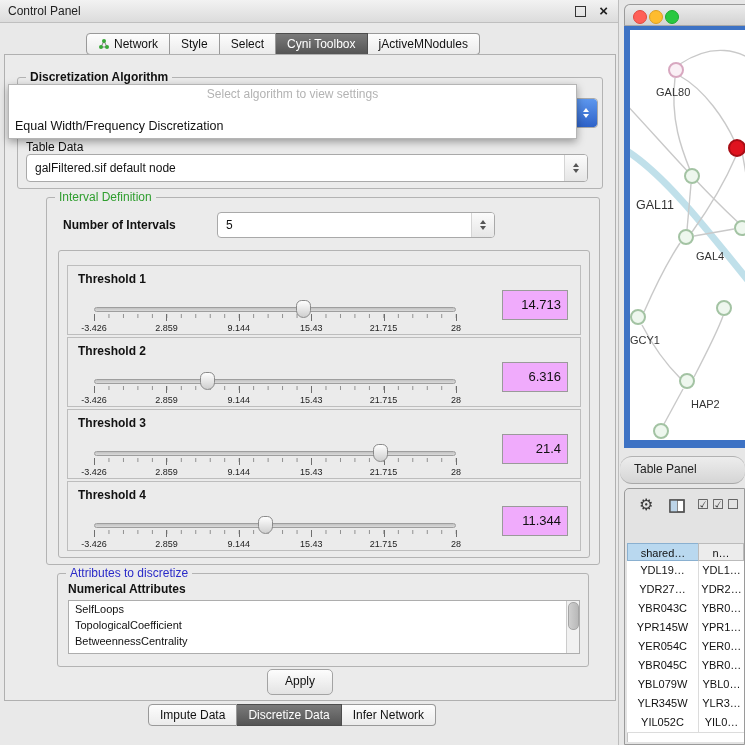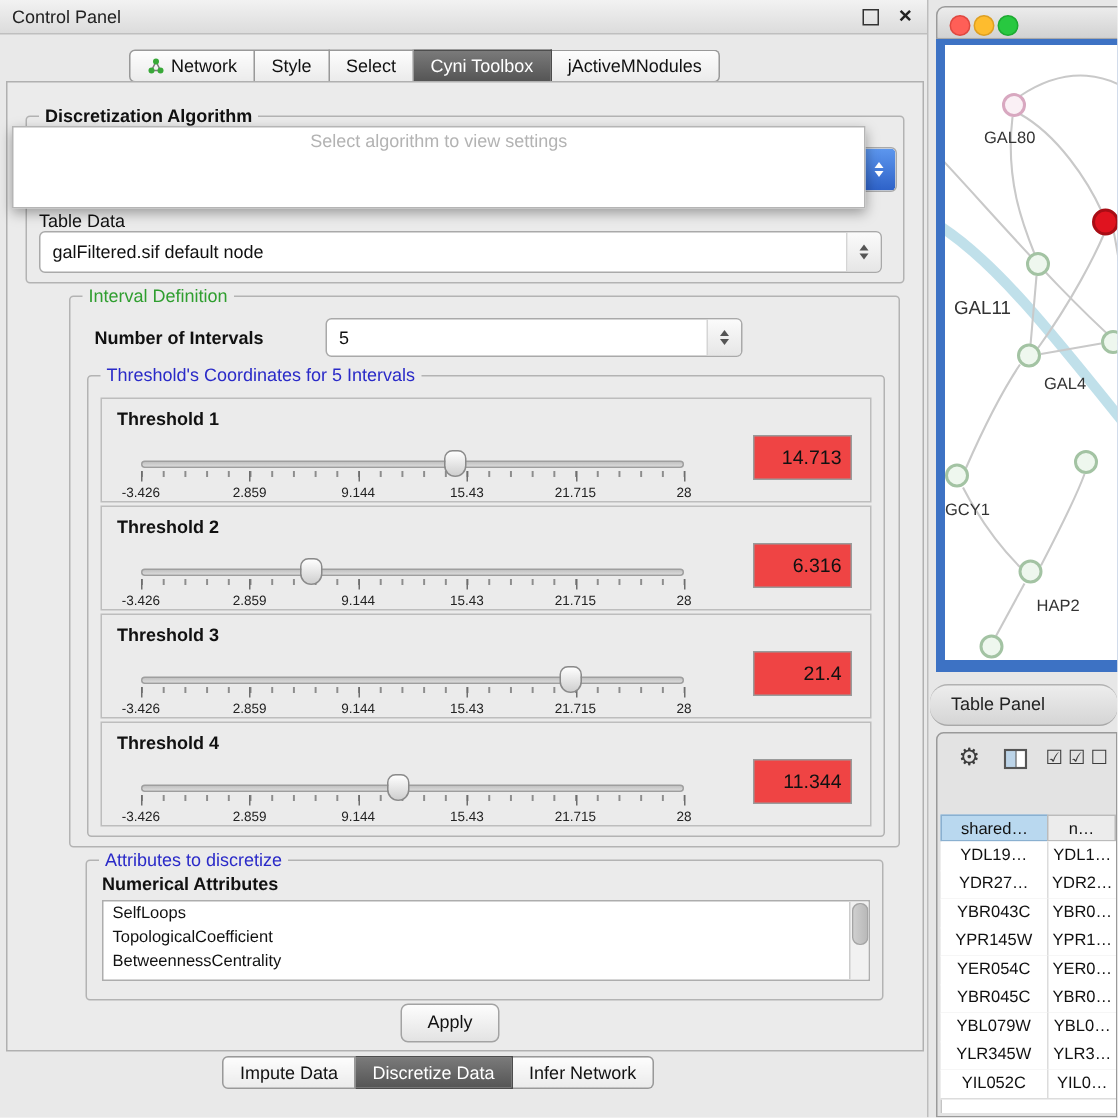--- a/index.html
+++ b/index.html
@@ -50,21 +50,21 @@
   .trow{position:absolute;left:8px;right:8px;height:68px;border:1px solid #bdbdbd;}
   .t-label{position:absolute;left:10px;top:6px;font-weight:bold;font-size:12px;}
   .slider-area{position:absolute;left:26px;right:124px;top:34px;height:34px;}
   .track{position:absolute;left:0;right:0;top:7px;height:3px;background:linear-gradient(#c2c2c2,#dadada);border:1px solid #9e9e9e;border-radius:3px;}
   .handle{position:absolute;top:0;width:13px;height:16px;margin-left:-6.5px;z-index:2;
           background:linear-gradient(#fefefe,#cfcfcf);border:1px solid #8a8a8a;border-radius:6px 6px 8px 8px;}
   .minor-ticks{position:absolute;left:0;right:0;top:14px;height:4px;
           background-image:linear-gradient(to right,#8d8d8d 1px,transparent 1px);background-size:4% 100%;}
   .mtick{position:absolute;top:14px;width:1px;height:7px;background:#6e6e6e;}
   .tlabel{position:absolute;top:23px;transform:translateX(-50%);font-size:9px;color:#222;white-space:nowrap;}
-  .t-value{position:absolute;right:12px;top:24px;width:58px;height:28px;background:#ef4444;border:1px solid #9a9a9a;
+  .t-value{position:absolute;right:12px;top:24px;width:58px;height:28px;background:#f0abfc;border:1px solid #9a9a9a;
            font-size:13px;line-height:28px;text-align:right;padding-right:6px;}
 
   
   .attr-list{position:absolute;left:10px;right:8px;top:26px;height:52px;background:#fff;border:1px solid #adadad;overflow:hidden;}
   .attr-item{height:16px;line-height:16px;padding:0 6px;font-size:11px;white-space:nowrap;}
   .vscroll{position:absolute;right:0;top:0;bottom:0;width:12px;background:#f1f1f1;border-left:1px solid #ccc;}
   .vthumb{position:absolute;left:1px;top:1px;width:9px;height:26px;background:linear-gradient(90deg,#cfcfcf,#b9b9b9);border:1px solid #a5a5a5;border-radius:5px;}
 
   .apply-btn{position:absolute;left:262px;top:614px;width:64px;height:24px;background:linear-gradient(#fdfdfd,#e3e3e3);
              border:1px solid #a3a3a3;border-radius:5px;font-size:12px;text-align:center;line-height:22px;}
@@ -160,21 +160,20 @@
         <div class="abs" style="left:16px;top:20px;font-weight:bold;font-size:12px;">Number of Intervals</div>
         <div class="combo" style="left:170px;top:14px;width:276px;height:24px;">
           <div class="val">5</div>
           <div class="arrows">
               <div class="arr-up"></div>
               <div class="arr-dn"></div>
             </div>
         </div>
 
         <div class="groupbox" style="left:11px;top:52px;width:530px;height:306px;">
-          <div class="group-title gt-blue">Threshold's Coordinates for 5 Intervals</div>
 
           <div class="trow" style="top:14px;">
             <div class="t-label">Threshold 1</div>
             <div class="slider-area">
               <div class="track"></div>
               <div class="minor-ticks"></div>
               <div class="handle" style="left: 57.7197%;"></div>
             <div class="mtick" style="left: 0%;"></div>
                 <div class="tlabel" style="left: 0%;">-3.426</div>
                 <div class="mtick" style="left: 20%;"></div>
@@ -270,20 +269,21 @@
               <div class="vthumb"></div>
             </div>
         </div>
       </div>
 
       <div class="apply-btn">Apply</div>
     </div>
 
     <div class="popup">
       <div class="ph">Select algorithm to view settings</div>
+      <div class="opt" style="top:34px;">Equal Width/Frequency Discretization</div>
     </div>
 
     <div class="tabs" style="left:148px;top:704px;">
       <div class="tab">
           <span>Impute Data</span>
         </div>
       <div class="tab selected">
           <span>Discretize Data</span>
         </div>
       <div class="tab">

